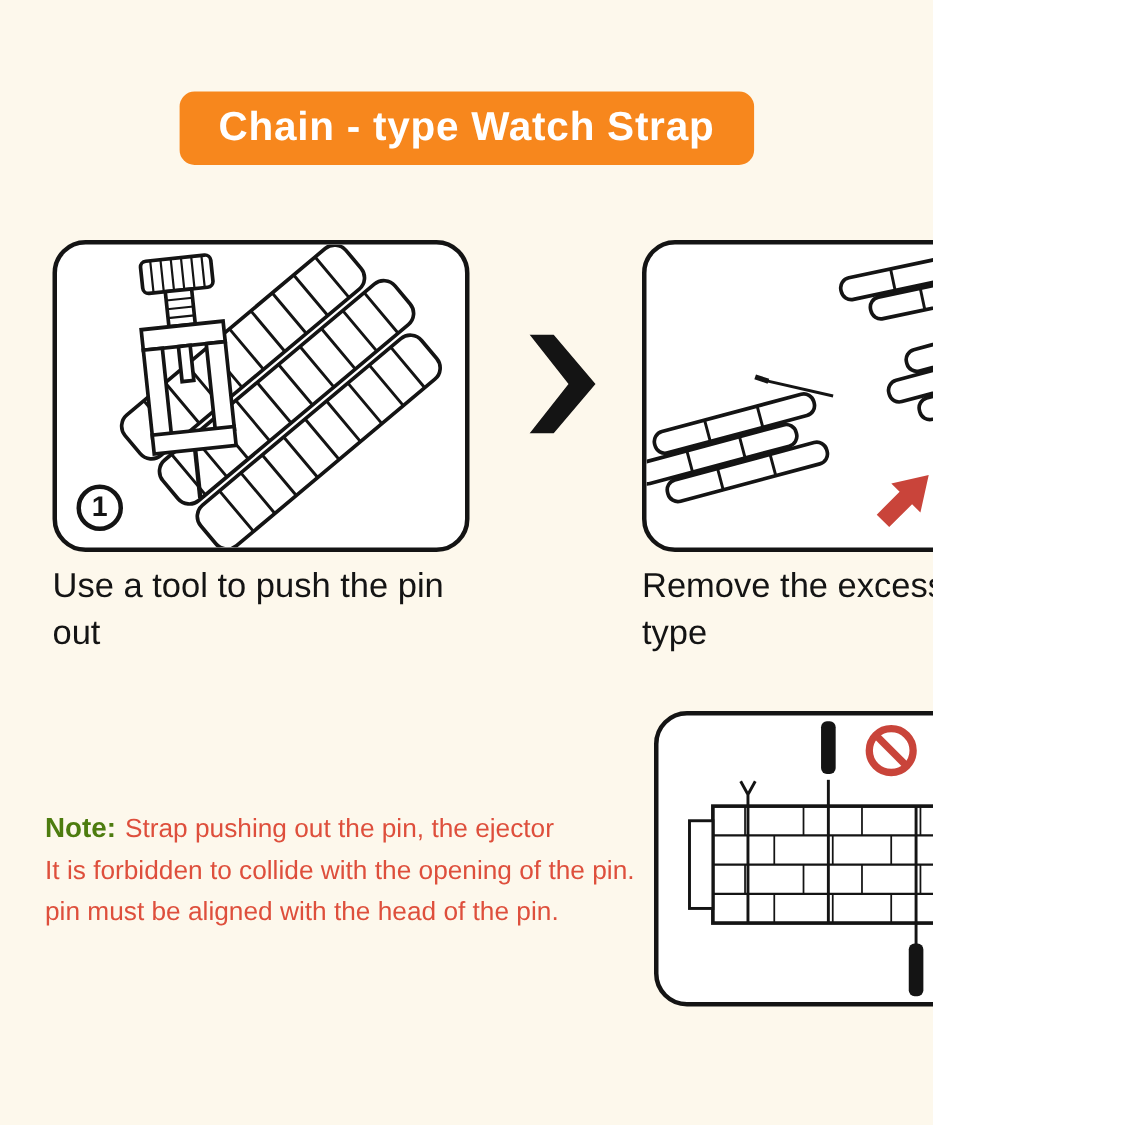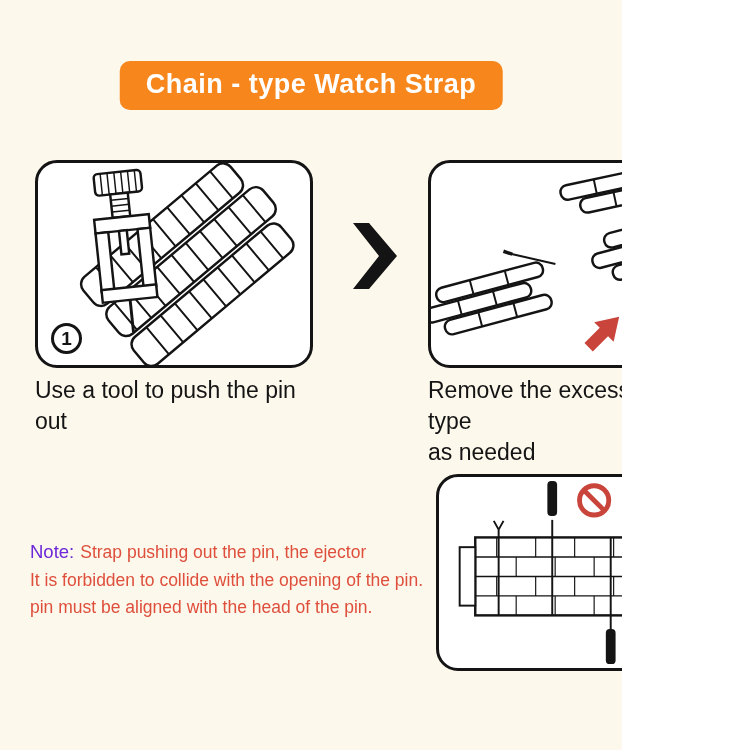--- a/index.html
+++ b/index.html
@@ -63,22 +63,22 @@
   #c1 { left: 35px;  top: 375px; width: 278px; }
   #c2 { left: 428px; top: 375px; width: 296px; }
   .note {
     position: absolute;
     left: 30px; top: 538px; width: 432px;
     font-size: 17.5px;
     line-height: 1.55;
     color: #DE4F3C;
   }
   .note-label {
-    color: #6d28d9;
-    font-weight: normal;
+    color: #4d7c0f;
+    font-weight: bold;
     font-size: 18.5px;
     padding-right: 6px;
   }
 </style>
 </head>
 <body>
 
 <div id="page">
 
   <div class="banner">
@@ -161,21 +161,20 @@
       <use href="#arw" transform="translate(247 104) rotate(135)"></use>
     </svg>
     <div class="badge right">
       <span>2</span>
     </div>
   </div>
 
   <div class="caption" id="c1">Use a tool to push the pin out</div>
   <div class="caption" id="c2">
     <div>Remove the excess - length type</div>
-    <div>as needed</div>
   </div>
 
   <div class="note">
     <div>
       <span class="note-label">Note:</span><span>Strap pushing out the pin, the ejector</span>
     </div>
     <div>It is forbidden to collide with the opening of the pin.</div>
     <div>pin must be aligned with the head of the pin.</div>
   </div>
 

